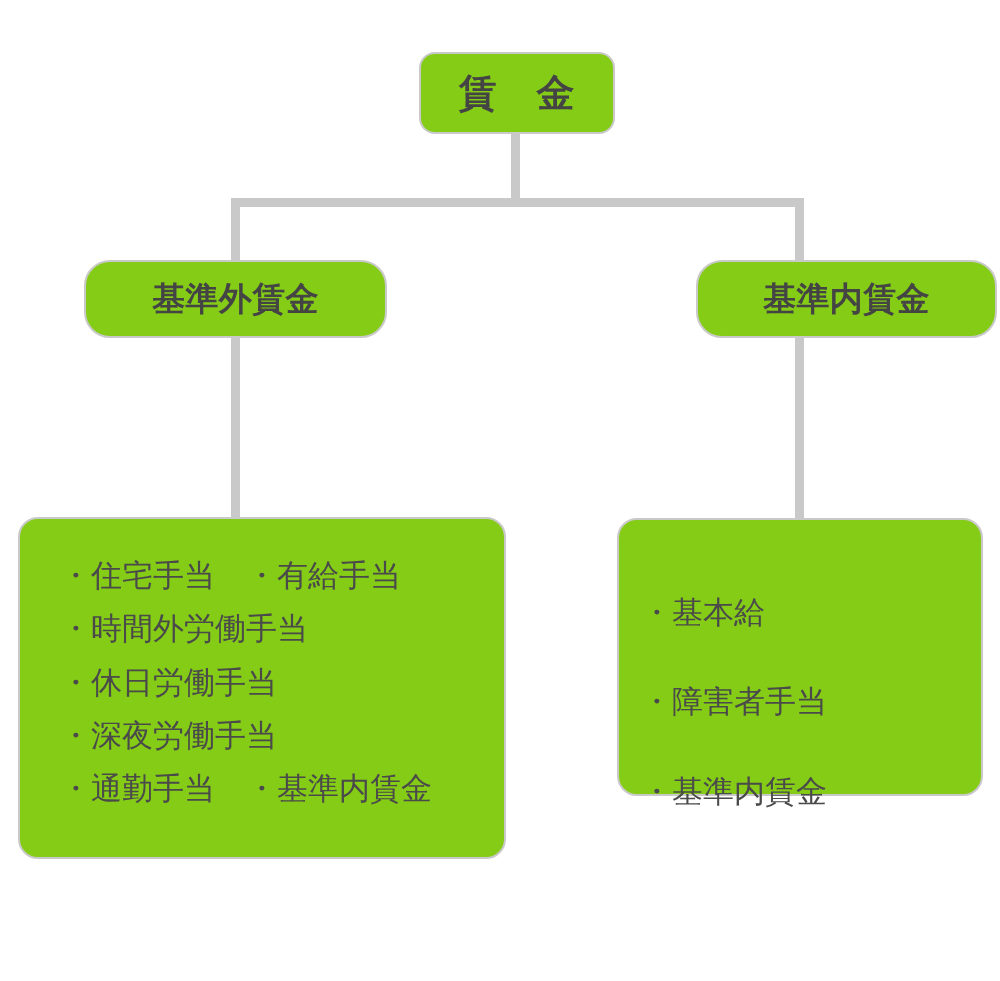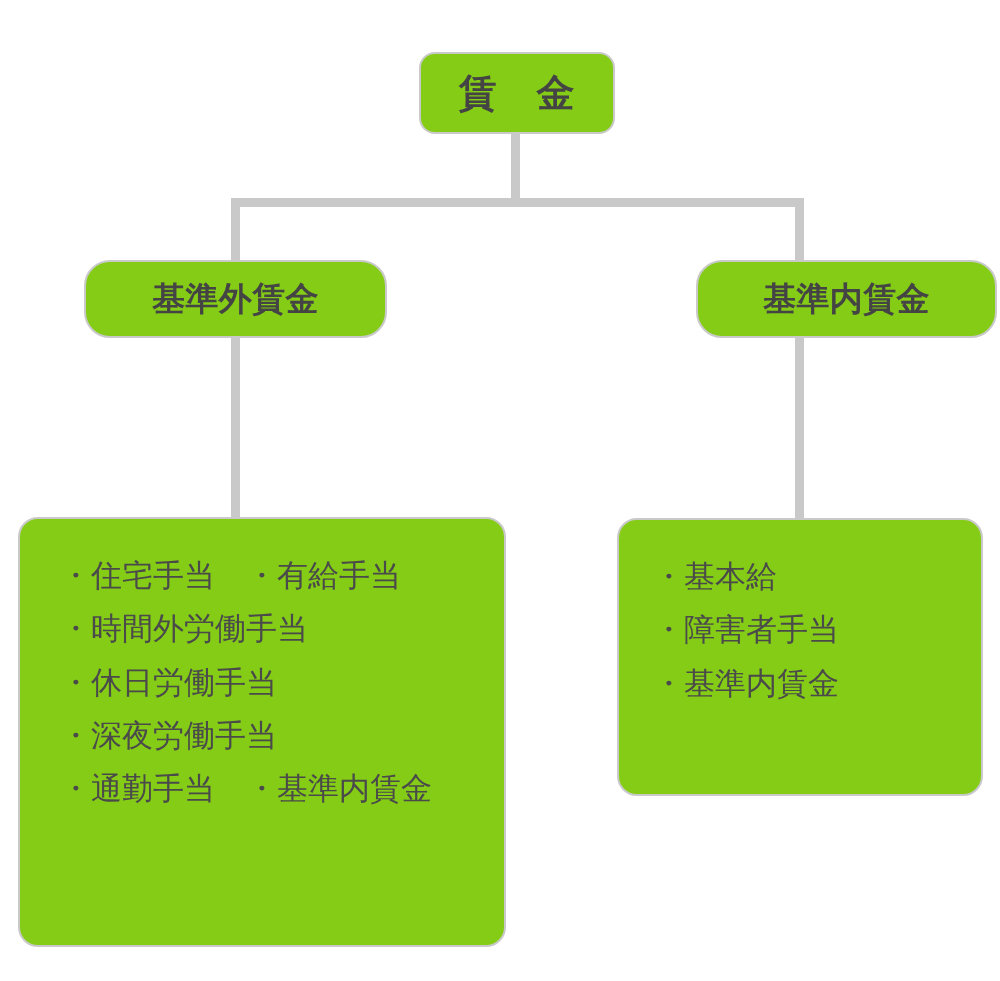--- a/index.html
+++ b/index.html
@@ -90,21 +90,21 @@
 
   .node-list {
     border-radius: 20px;
     display: block;
     padding: 30px 0 26px 0;
   }
   .node-list-left {
     left: 18px;
     top: 517px;
     width: 488px;
-    height: 430px;
+    height: 342px;
   }
   .node-list-right {
     left: 617px;
     top: 518px;
     width: 366px;
     height: 278px;
   }
   .list-items {
     list-style: none;
     margin: 0;
@@ -114,21 +114,22 @@
     font-size: 31px;
     font-weight: 500;
     color: #4a4a4a;
     line-height: 1.72;
     white-space: pre;
   }
   .node-list-left .list-items li {
     padding-left: 40px;
   }
   .node-list-right .list-items li {
-    padding-left: 34px;
+    padding-left: 22px;
+    margin-top: 36px;
   }
 </style>
 </head>
 <body>
 
 <div id="diagram">
 
   <div class="connector-layer">
     <div class="conn" style="left:511px; top:134px; width:9px;   height:68px;"></div>
     <div class="conn" style="left:231px; top:198px; width:573px; height:9px;"></div>

